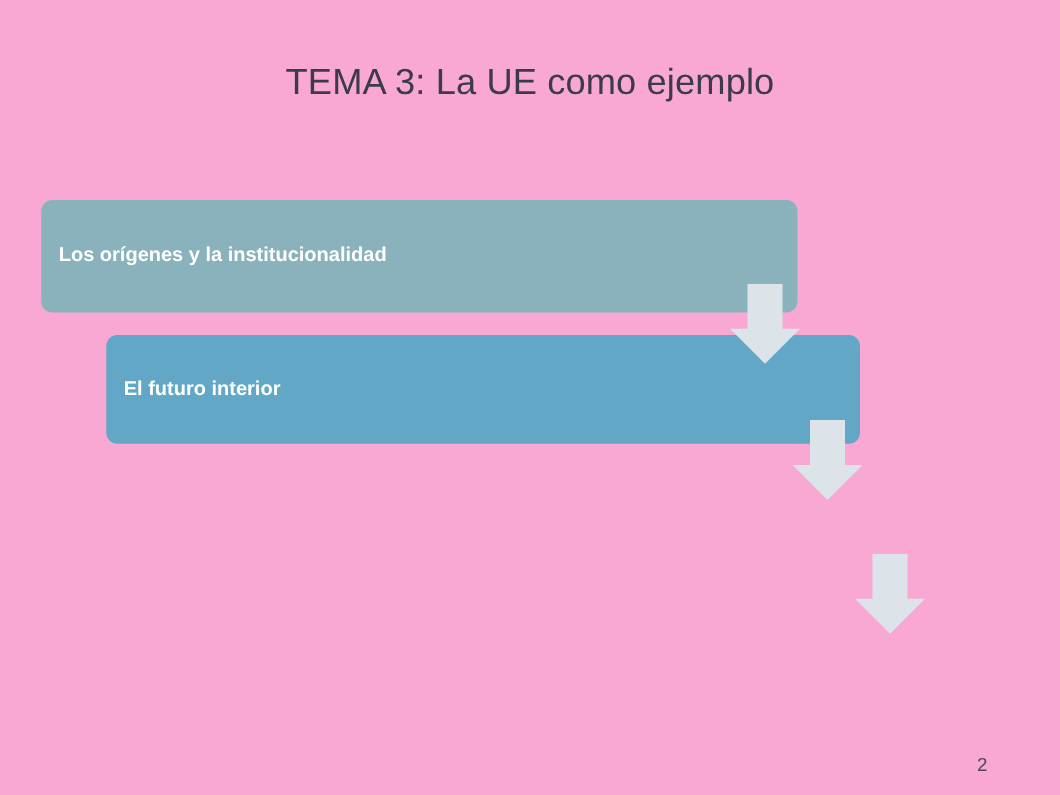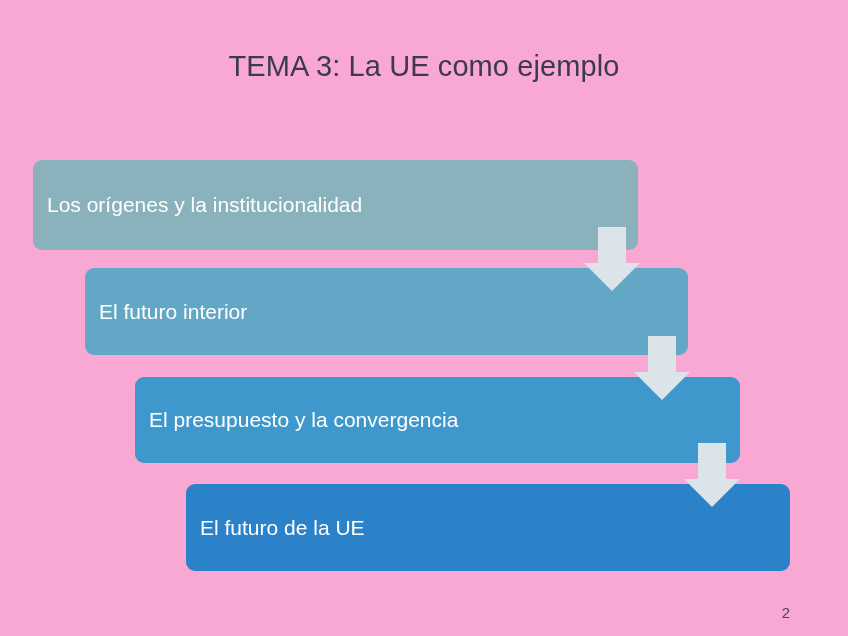--- a/index.html
+++ b/index.html
@@ -41,25 +41,25 @@
   }
   .stage-box {
     position: absolute;
     border-radius: 9px;
     box-sizing: border-box;
     display: flex;
     align-items: center;
   }
   .stage-label {
     color: #ffffff;
-    font-size: 21px;
+    font-size: 16px;
     line-height: 26px;
     padding-left: 14px;
     white-space: nowrap;
-    font-weight: 400;
+    font-weight: 700;
   }
   
   .box-1 { left: 33px;  top: 160px; width: 605px; height: 90px; }
   .box-2 { left: 85px;  top: 268px; width: 603px; height: 87px; }
   .box-3 { left: 135px; top: 377px; width: 605px; height: 86px; }
   .box-4 { left: 186px; top: 484px; width: 604px; height: 87px; }
 
   .flow-arrow {
     position: absolute;
     display: block;
@@ -88,27 +88,21 @@
   <div class="chevron-stack">
 
     <div class="stage-box box-1" style="background: rgb(138, 178, 188);">
       <span class="stage-label" style="color: rgb(255, 255, 255);">Los orígenes y la institucionalidad</span>
     </div>
 
     <div class="stage-box box-2" style="background: rgb(98, 168, 198);">
       <span class="stage-label" style="color: rgb(255, 255, 255);">El futuro interior</span>
     </div>
 
-    <div class="stage-box box-3" style="background: rgb(63, 152, 204);">
-      <span class="stage-label" style="color: rgb(255, 255, 255);">El presupuesto y la convergencia</span>
-    </div>
 
-    <div class="stage-box box-4" style="background: rgb(43, 130, 200);">
-      <span class="stage-label" style="color: rgb(255, 255, 255);">El futuro de la UE</span>
-    </div>
 
     <svg class="flow-arrow arrow-1" viewBox="0 0 56 64">
       <polygon points="14,0 42,0 42,36 56,36 28,64 0,36 14,36" fill="#dce4ea"></polygon>
     </svg>
 
     <svg class="flow-arrow arrow-2" viewBox="0 0 56 64">
       <polygon points="14,0 42,0 42,36 56,36 28,64 0,36 14,36" fill="#dce4ea"></polygon>
     </svg>
 
     <svg class="flow-arrow arrow-3" viewBox="0 0 56 64">

